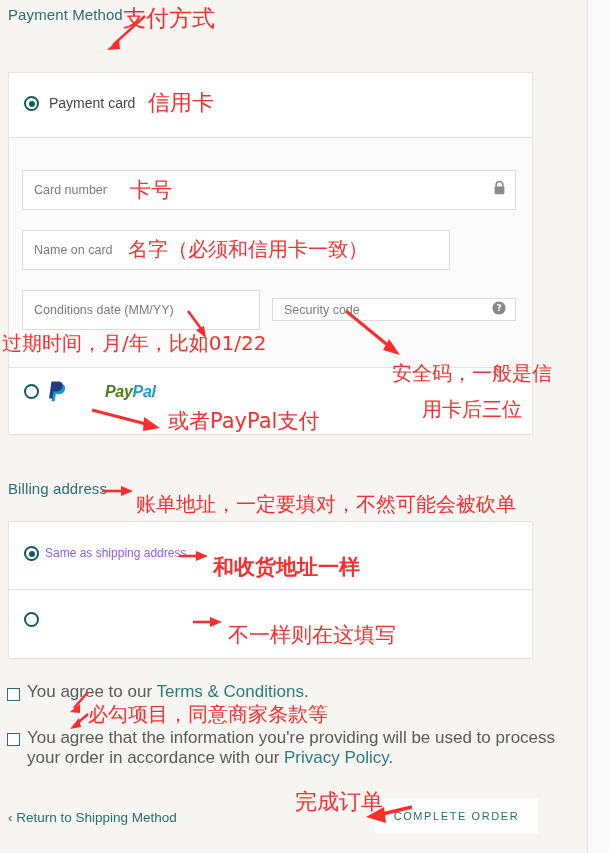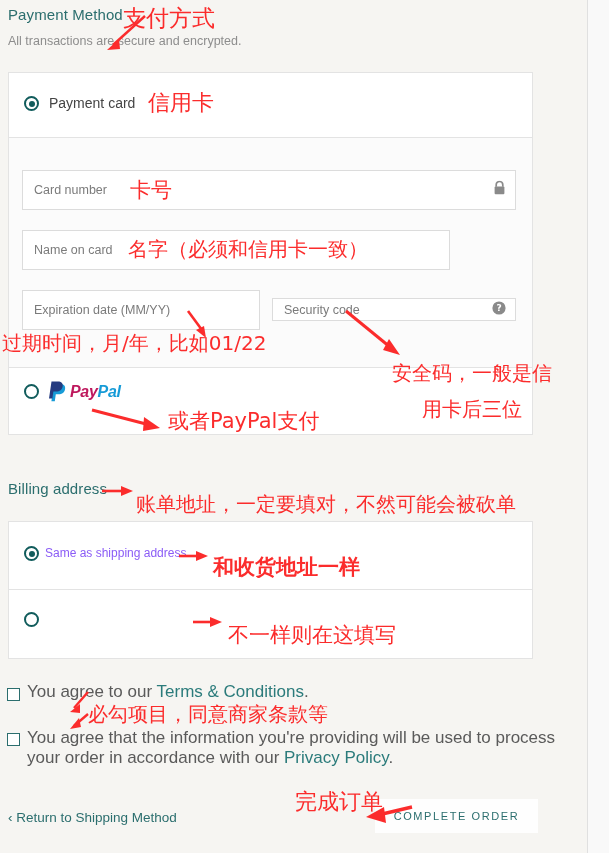--- a/index.html
+++ b/index.html
@@ -172,21 +172,21 @@
     align-items: center;
     gap: 3px;
   }
   .pp-word {
     font-family: "Liberation Sans", sans-serif;
     font-weight: bold;
     font-style: italic;
     font-size: 16px;
     letter-spacing: -.3px;
   }
-  .pp-pay { color: #be185d; }
+  .pp-pay { color: #4d7c0f; margin-left: 35px; }
   .pp-pal { color: #179bd7; }
 
   
   .cbox {
     position: absolute;
     width: 13px; height: 13px;
     border: 1.5px solid #2b6e6e;
     background: #fff;
     box-sizing: border-box;
   }
@@ -237,21 +237,20 @@
 </head>
 <body>
 
 <div id="root">
 
   <div class="left-pane"></div>
 
   <div class="content">
 
     <div class="section-title" style="left:8px; top:6px;">Payment Method</div>
-    <div class="subtitle" style="left:8px; top:34px;">All transactions are secure and encrypted.</div>
 
     <div class="panel" style="left:8px; top:72px; width:525px; height:66px;">
     </div>
     <div class="radio checked" style="left:24px; top:96px;"></div>
     <div class="radio-label" style="left:49px; top:95px;">Payment card</div>
 
 
     <div class="panel-sub" style="left:8px; top:138px; width:525px; height:230px;"></div>
 
     <div class="field" style="left:22px; top:170px; width:494px; height:40px;">
@@ -262,21 +261,21 @@
           <rect x="1.6" y="6.1" width="9.8" height="7.6" rx="1" fill="#8a8a8a"></rect>
         </svg>
       </span>
     </div>
 
     <div class="field" style="left:22px; top:230px; width:428px; height:40px;">
       <span class="field-ph">Name on card</span>
     </div>
 
     <div class="field" style="left:22px; top:290px; width:238px; height:40px;">
-      <span class="field-ph">Expiration date (MM/YY)</span>
+      <span class="field-ph">Conditions date (MM/YY)</span>
     </div>
 
     <div class="field" style="left:272px; top:290px; width:244px; height:23px;margin-top:8px;">
       <span class="field-ph">Security code</span>
       <span class="help-icon">
         <svg width="14" height="14" viewBox="0 0 14 14">
           <circle cx="7" cy="7" r="6.6" fill="#8a8a8a"></circle>
           <text x="7" y="10.4" font-size="9" font-family="DejaVu Sans, sans-serif" fill="#ffffff" text-anchor="middle" font-weight="bold">?</text>
         </svg>
       </span>

